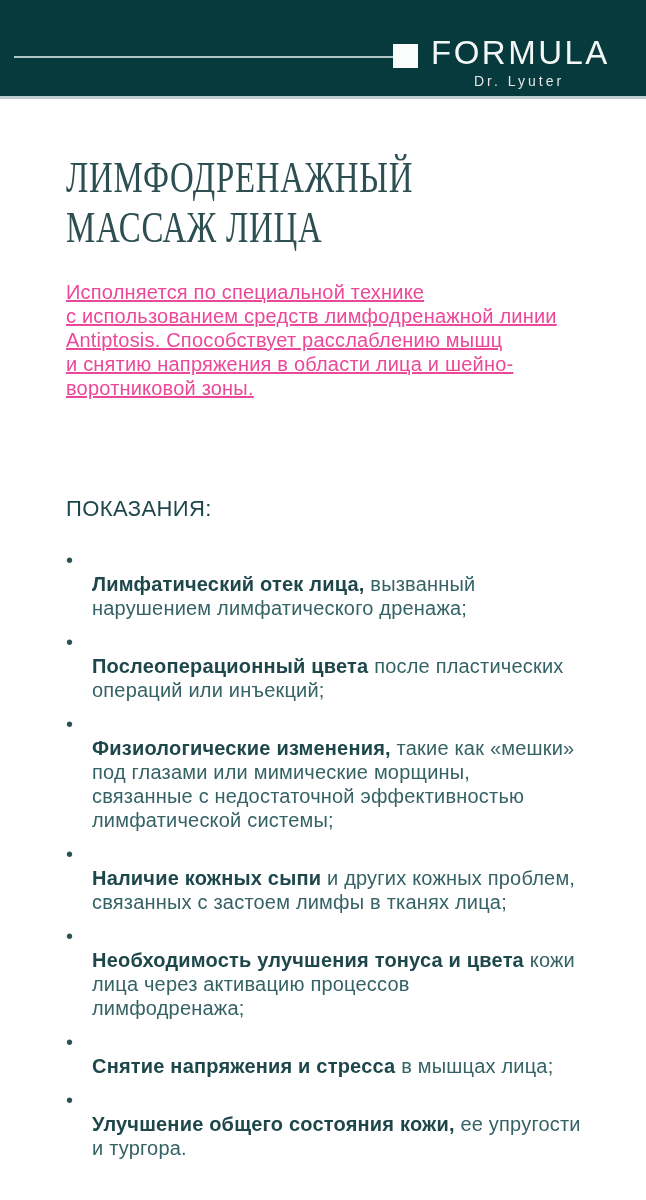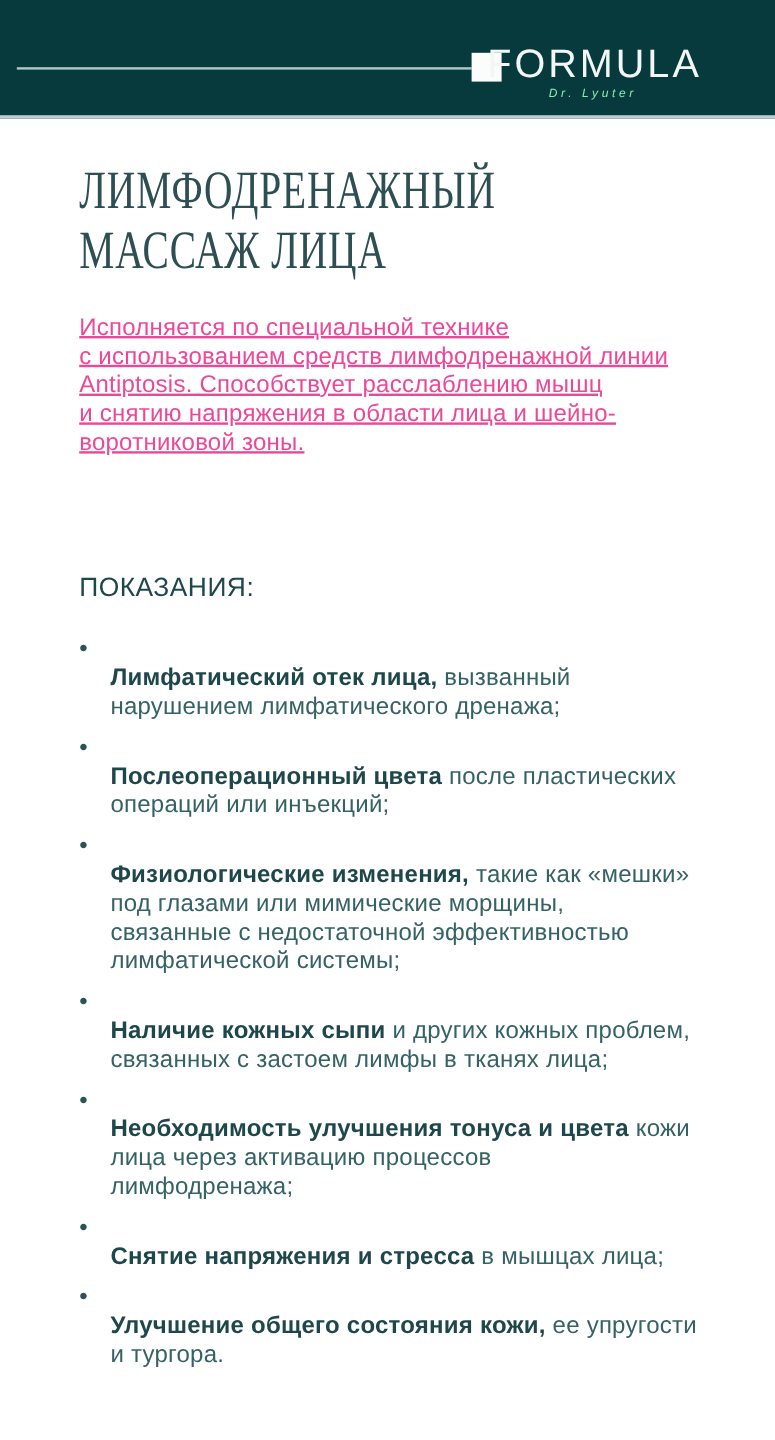--- a/index.html
+++ b/index.html
@@ -35,46 +35,45 @@
   .header-square {
     position: absolute;
     left: 393px;
     top: 44px;
     width: 25px;
     height: 24px;
     background: #fbfdfd;
   }
   .logo-block {
     position: absolute;
-    left: 406px;
+    left: 431px;
     top: 36px;
     width: 176px;
     text-align: center;
     color: #f2f7f6;
   }
   .logo-main {
     font-family: "Liberation Sans", sans-serif;
     font-weight: 300;
     font-size: 33px;
     letter-spacing: 2.5px;
     line-height: 34px;
     white-space: nowrap;
   }
   .logo-sub {
-    font-size: 10px;
+    font-size: 14px;
     font-weight: 400;
     letter-spacing: 3px;
-    color: #86efac;
+    color: #e5e5e5;
     margin-top: 3px;
-    font-style: italic;
   }
 
   
   .main {
-    padding: 34px 40px 0 66px;
+    padding: 53px 40px 0 66px;
   }
   .page-title {
     color: #2d4f52;
     font-family: "Liberation Serif", serif;
     font-weight: 400;
   }
   .title-line {
     font-size: 45px;
     line-height: 50px;
     letter-spacing: 1px;

